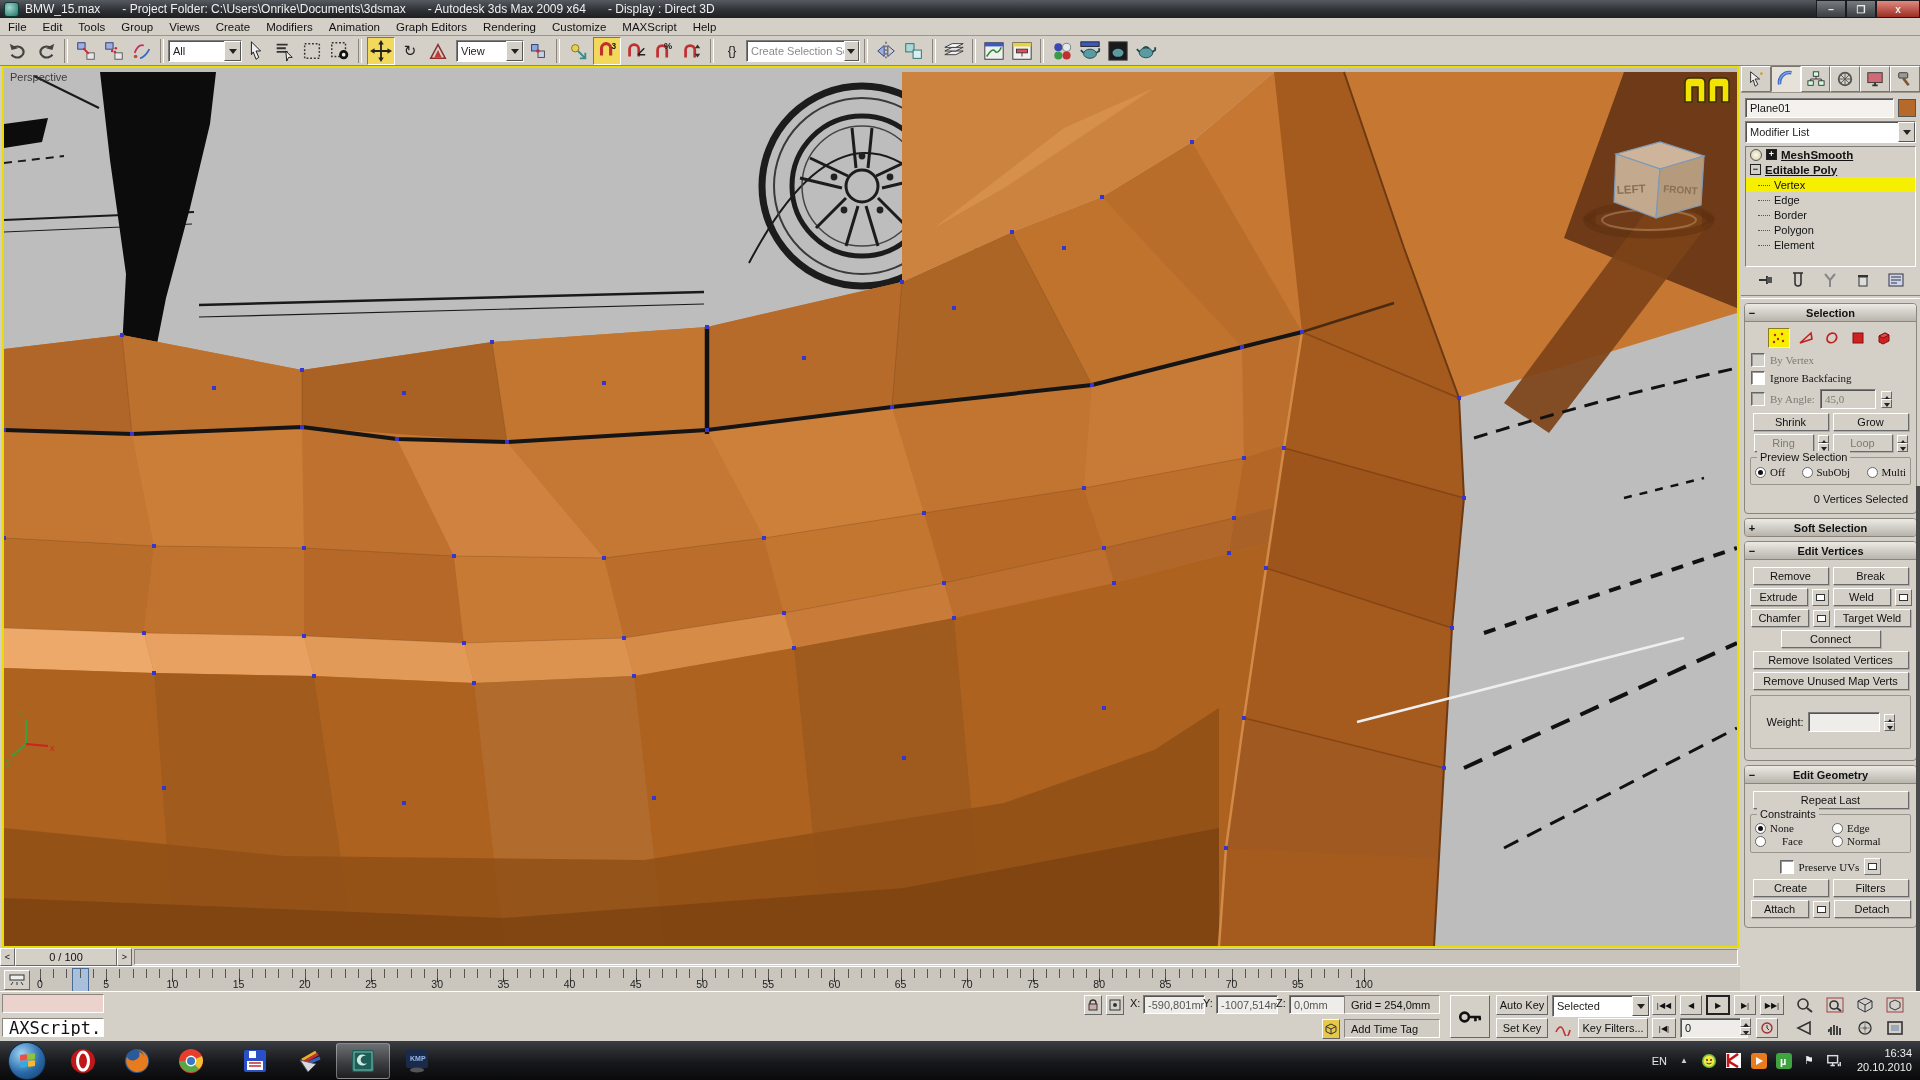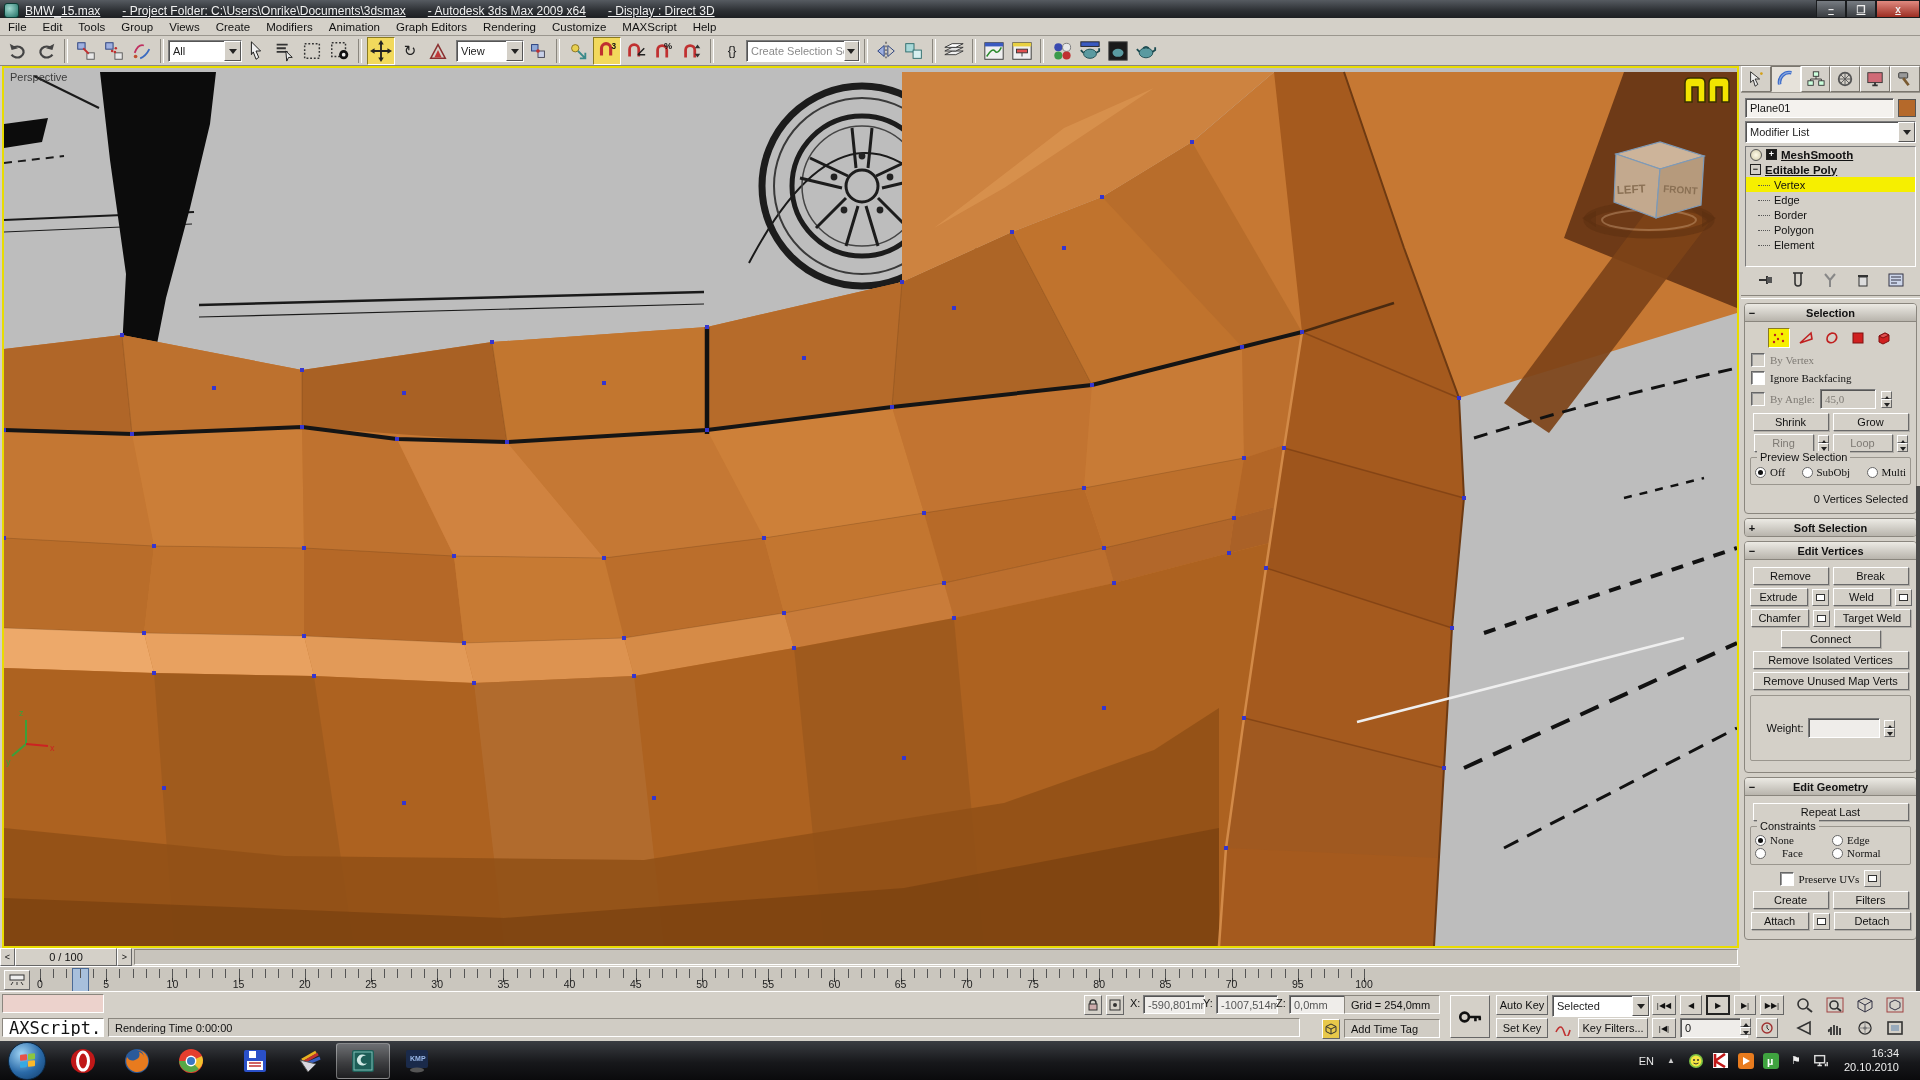--- a/index.html
+++ b/index.html
@@ -1,20 +1,20 @@
 <!DOCTYPE html>
 <html><head>
 <meta charset="utf-8">
 <style>
   html,body{margin:0;padding:0;background:#222;}
   #screen{position:relative;width:1920px;height:1080px;overflow:hidden;
     font-family:"Liberation Sans",sans-serif;font-size:11px;color:#111;background:#d4d0c8;}
   
   #titlebar{position:absolute;left:0;top:0;width:1920px;height:18px;
-    background:linear-gradient(#565b61,#2c2f33 60%,#1d1f22);display:flex;align-items:flex-end;color:#f0f0f0;text-decoration:underline;}
+    background:linear-gradient(#565b61,#2c2f33 60%,#1d1f22);display:flex;align-items:center;color:#f0f0f0;}
   #titlebar .appico{width:13px;height:13px;margin:0 6px 0 4px;border-radius:3px;
     background:radial-gradient(circle at 35% 35%,#9fd8cf,#1f6e63);border:1px solid #0b3b34;}
   #titlebar .tpart{margin-right:22px;font-size:12px;white-space:nowrap;}
   #wctrl{margin-left:auto;display:flex;height:18px;}
   .wbtn{width:28px;height:16px;display:flex;align-items:center;justify-content:center;
     background:linear-gradient(#777c82,#3a3d41);border:1px solid #1a1c1e;color:#eee;font-size:10px;font-weight:bold;}
   .wbtn.close{width:42px;background:linear-gradient(#e08a80,#9c2d22);}
   
   #menubar{position:absolute;left:0;top:18px;width:1920px;height:17px;background:#d4d0c8;
     border-bottom:1px solid #9a968e;display:flex;align-items:center;}
@@ -135,21 +135,21 @@
     background:linear-gradient(#3a3d42,#17181b 55%,#0a0a0c);display:flex;align-items:center;}
   #orb{width:36px;height:36px;border-radius:50%;margin:0 10px 0 8px;
     background:radial-gradient(circle at 35% 30%,#9fd4f5,#2a6aa8 55%,#123a66);border:1px solid #0a2a4a;
     display:flex;align-items:center;justify-content:center;flex:none;}
   #orb .flag{width:15px;height:13px;display:grid;grid-template-columns:7px 7px;gap:1px;transform:skewY(-6deg);}
   #orb .flag i{height:6px;border-radius:1px;}
   .tslot{width:54px;height:39px;display:flex;align-items:center;justify-content:center;flex:none;}
   .tslot.active{background:linear-gradient(rgba(255,255,255,.28),rgba(255,255,255,.08));
     border:1px solid rgba(255,255,255,.35);border-radius:3px;height:36px;box-sizing:border-box;}
   .tico{width:30px;height:30px;border-radius:4px;display:flex;align-items:center;justify-content:center;position:relative;}
-  #tray{margin-left:auto;display:flex;align-items:center;gap:9px;color:#e8e8e8;padding-right:21px;}
+  #tray{margin-left:auto;display:flex;align-items:center;gap:9px;color:#e8e8e8;padding-right:8px;}
   .trico{width:16px;height:16px;display:flex;align-items:center;justify-content:center;font-size:11px;}
   #clock{text-align:right;font-size:11px;line-height:1.25;color:#f0f0f0;margin-left:6px;}
   svg text{font-family:"Liberation Sans",sans-serif;}
 </style>
 </head>
 <body>
 
 <div id="screen">
 
   <div id="titlebar">
@@ -825,21 +825,21 @@
         </div>
         <div class="brow">
             <span class="mxbtn" style="width:100px">Connect</span>
           </div>
         <div class="brow">
             <span class="mxbtn" style="width:156px">Remove Isolated Vertices</span>
           </div>
         <div class="brow">
             <span class="mxbtn" style="width:156px">Remove Unused Map Verts</span>
           </div>
-        <div class="grp" style="padding:22px 4px">
+        <div class="grp" style="padding:16px 4px">
           <div class="brow" style="margin:0">
             <span class="lab">Weight:</span>
             <span class="fld wfield" style="width:62px"></span>
             <span class="spin">
                 <i class="up"></i>
                 <i class="dn"></i>
               </span>
           </div>
         </div>
       </div>
@@ -936,21 +936,20 @@
           <span class="rlabel" style="left: 1197.6px;">70</span>
           <span class="rlabel" style="left: 1263.8px;">95</span>
           <span class="rlabel" style="left: 1330px;">100</span>
         </div>
     </div>
   </div>
 
   <div id="statusbar">
     <div class="sfield" id="listen1"></div>
     <div class="sfield" id="listen2">AXScript.</div>
-    <div class="sfield" id="promptline">Rendering Time  0:00:00</div>
 
     <span class="sbtn" style="left:1084px;top:3px;width:18px">
         <svg width="10" height="12" viewBox="0 0 10 12">
           <path d="M2 5 V4 a3 3 0 0 1 6 0 v1" fill="none" stroke="#333" stroke-width="1.4"></path>
           <rect x="1" y="5" width="8" height="6" fill="#caa" stroke="#333"></rect>
         </svg>
       </span>
     <span class="sbtn" style="left:1106px;top:3px;width:18px">
         <svg width="12" height="12" viewBox="0 0 12 12">
           <rect x="1" y="1" width="10" height="10" fill="none" stroke="#333"></rect>

